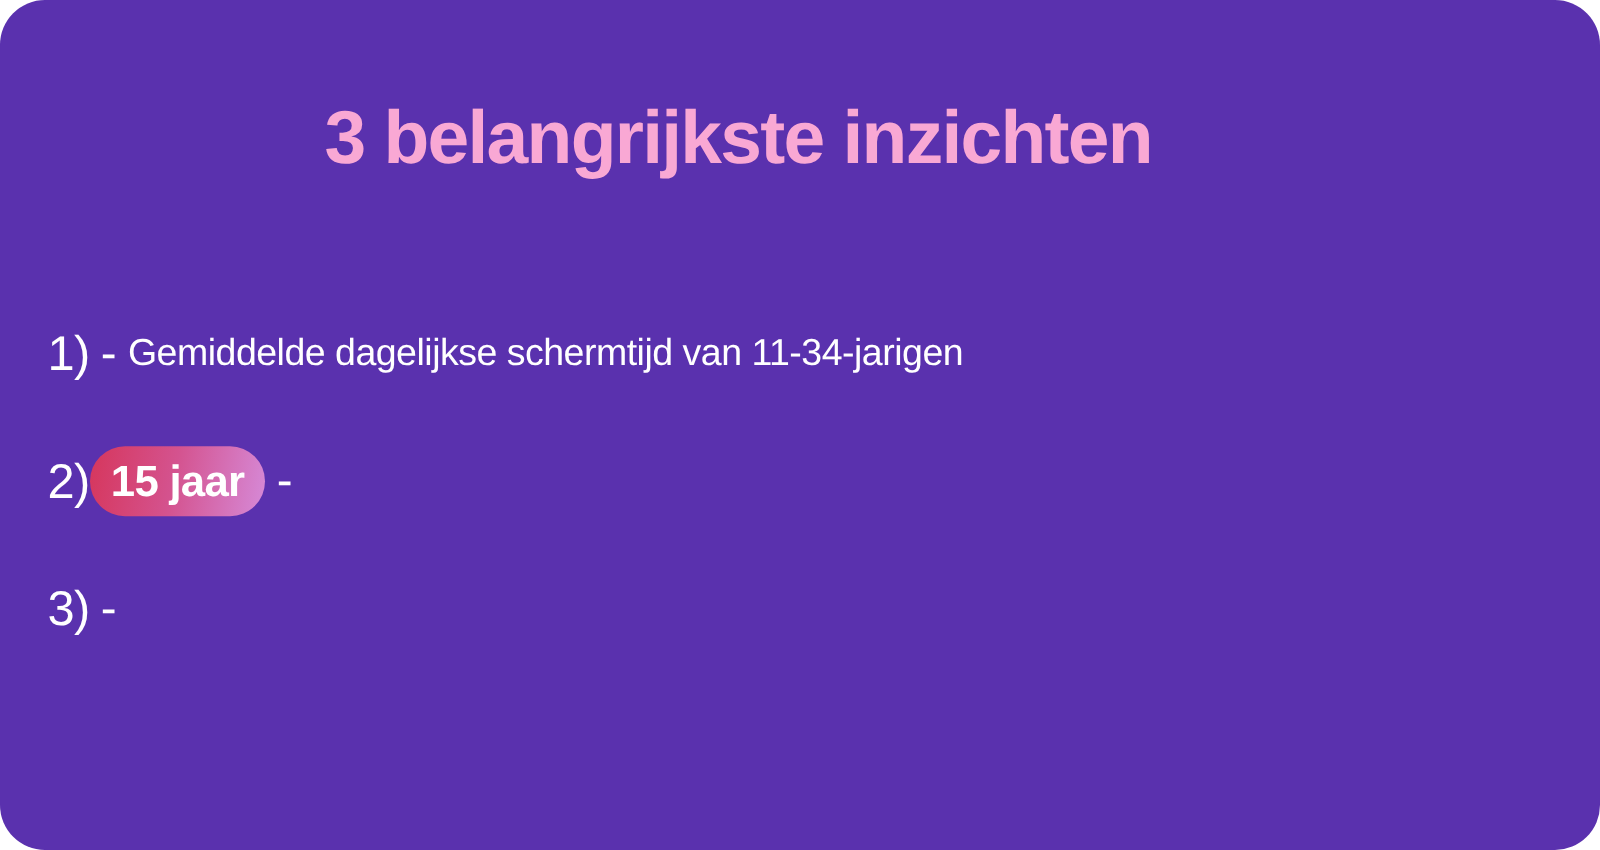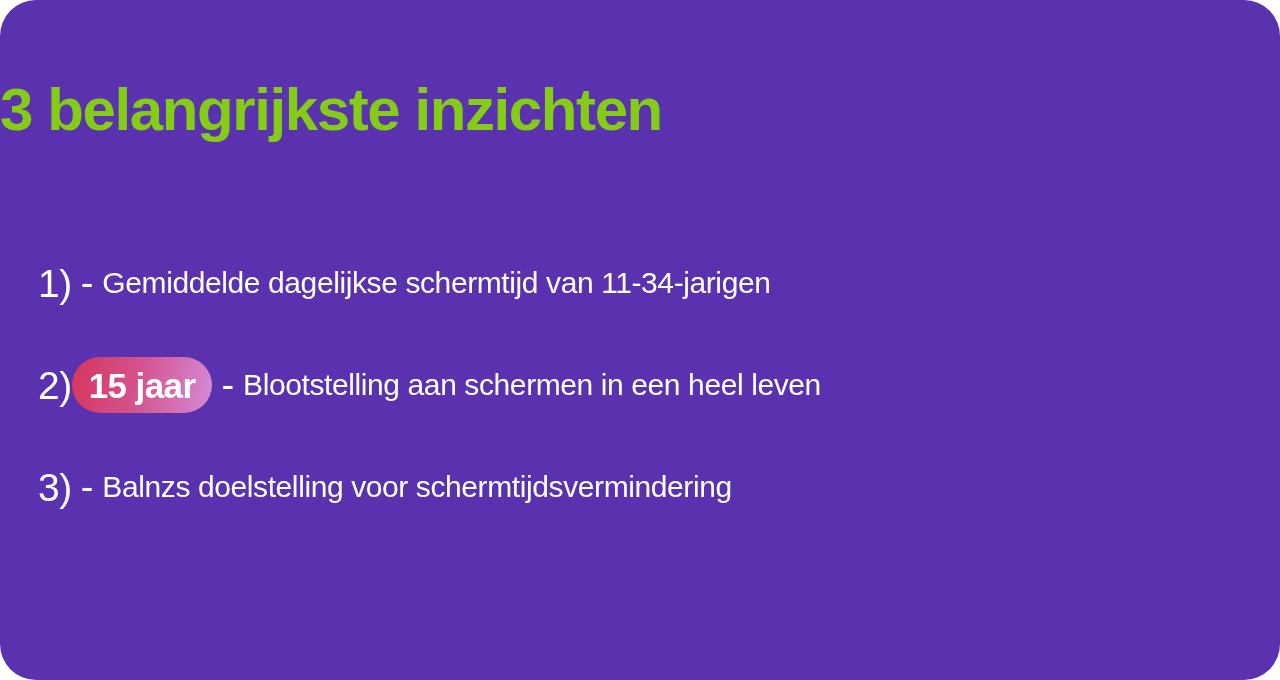--- a/index.html
+++ b/index.html
@@ -22,21 +22,22 @@
     border-radius: 36px;
     overflow: hidden;
     font-family: "Liberation Sans", sans-serif;
   }
 
   #slide-title {
     position: absolute;
     left: 0;
     top: 80px;
     width: 1181px;
-    color: #84cc16;
+    text-align: center;
+    color: #f9a8d4;
     font-size: 60px;
     font-weight: 700;
     letter-spacing: -1.4px;
     line-height: 1.0;
     white-space: nowrap;
   }
 
   #insights-list {
     position: absolute;
     left: 38px;
@@ -107,23 +108,21 @@
     <div class="insight-row">
       <span class="insight-index">1)</span>
       <span class="insight-dash">-</span>
       <span class="insight-text">Gemiddelde dagelijkse schermtijd van 11-34-jarigen</span>
     </div>
 
     <div class="insight-row">
       <span class="insight-index">2)</span>
       <span class="insight-pill">15 jaar</span>
       <span class="insight-dash">-</span>
-      <span class="insight-text">Blootstelling aan schermen in een heel leven</span>
     </div>
 
     <div class="insight-row">
       <span class="insight-index">3)</span>
       <span class="insight-dash">-</span>
-      <span class="insight-text">Balnzs doelstelling voor schermtijdsvermindering</span>
     </div>
 
   </div>
 </div>
 
 </body></html>

